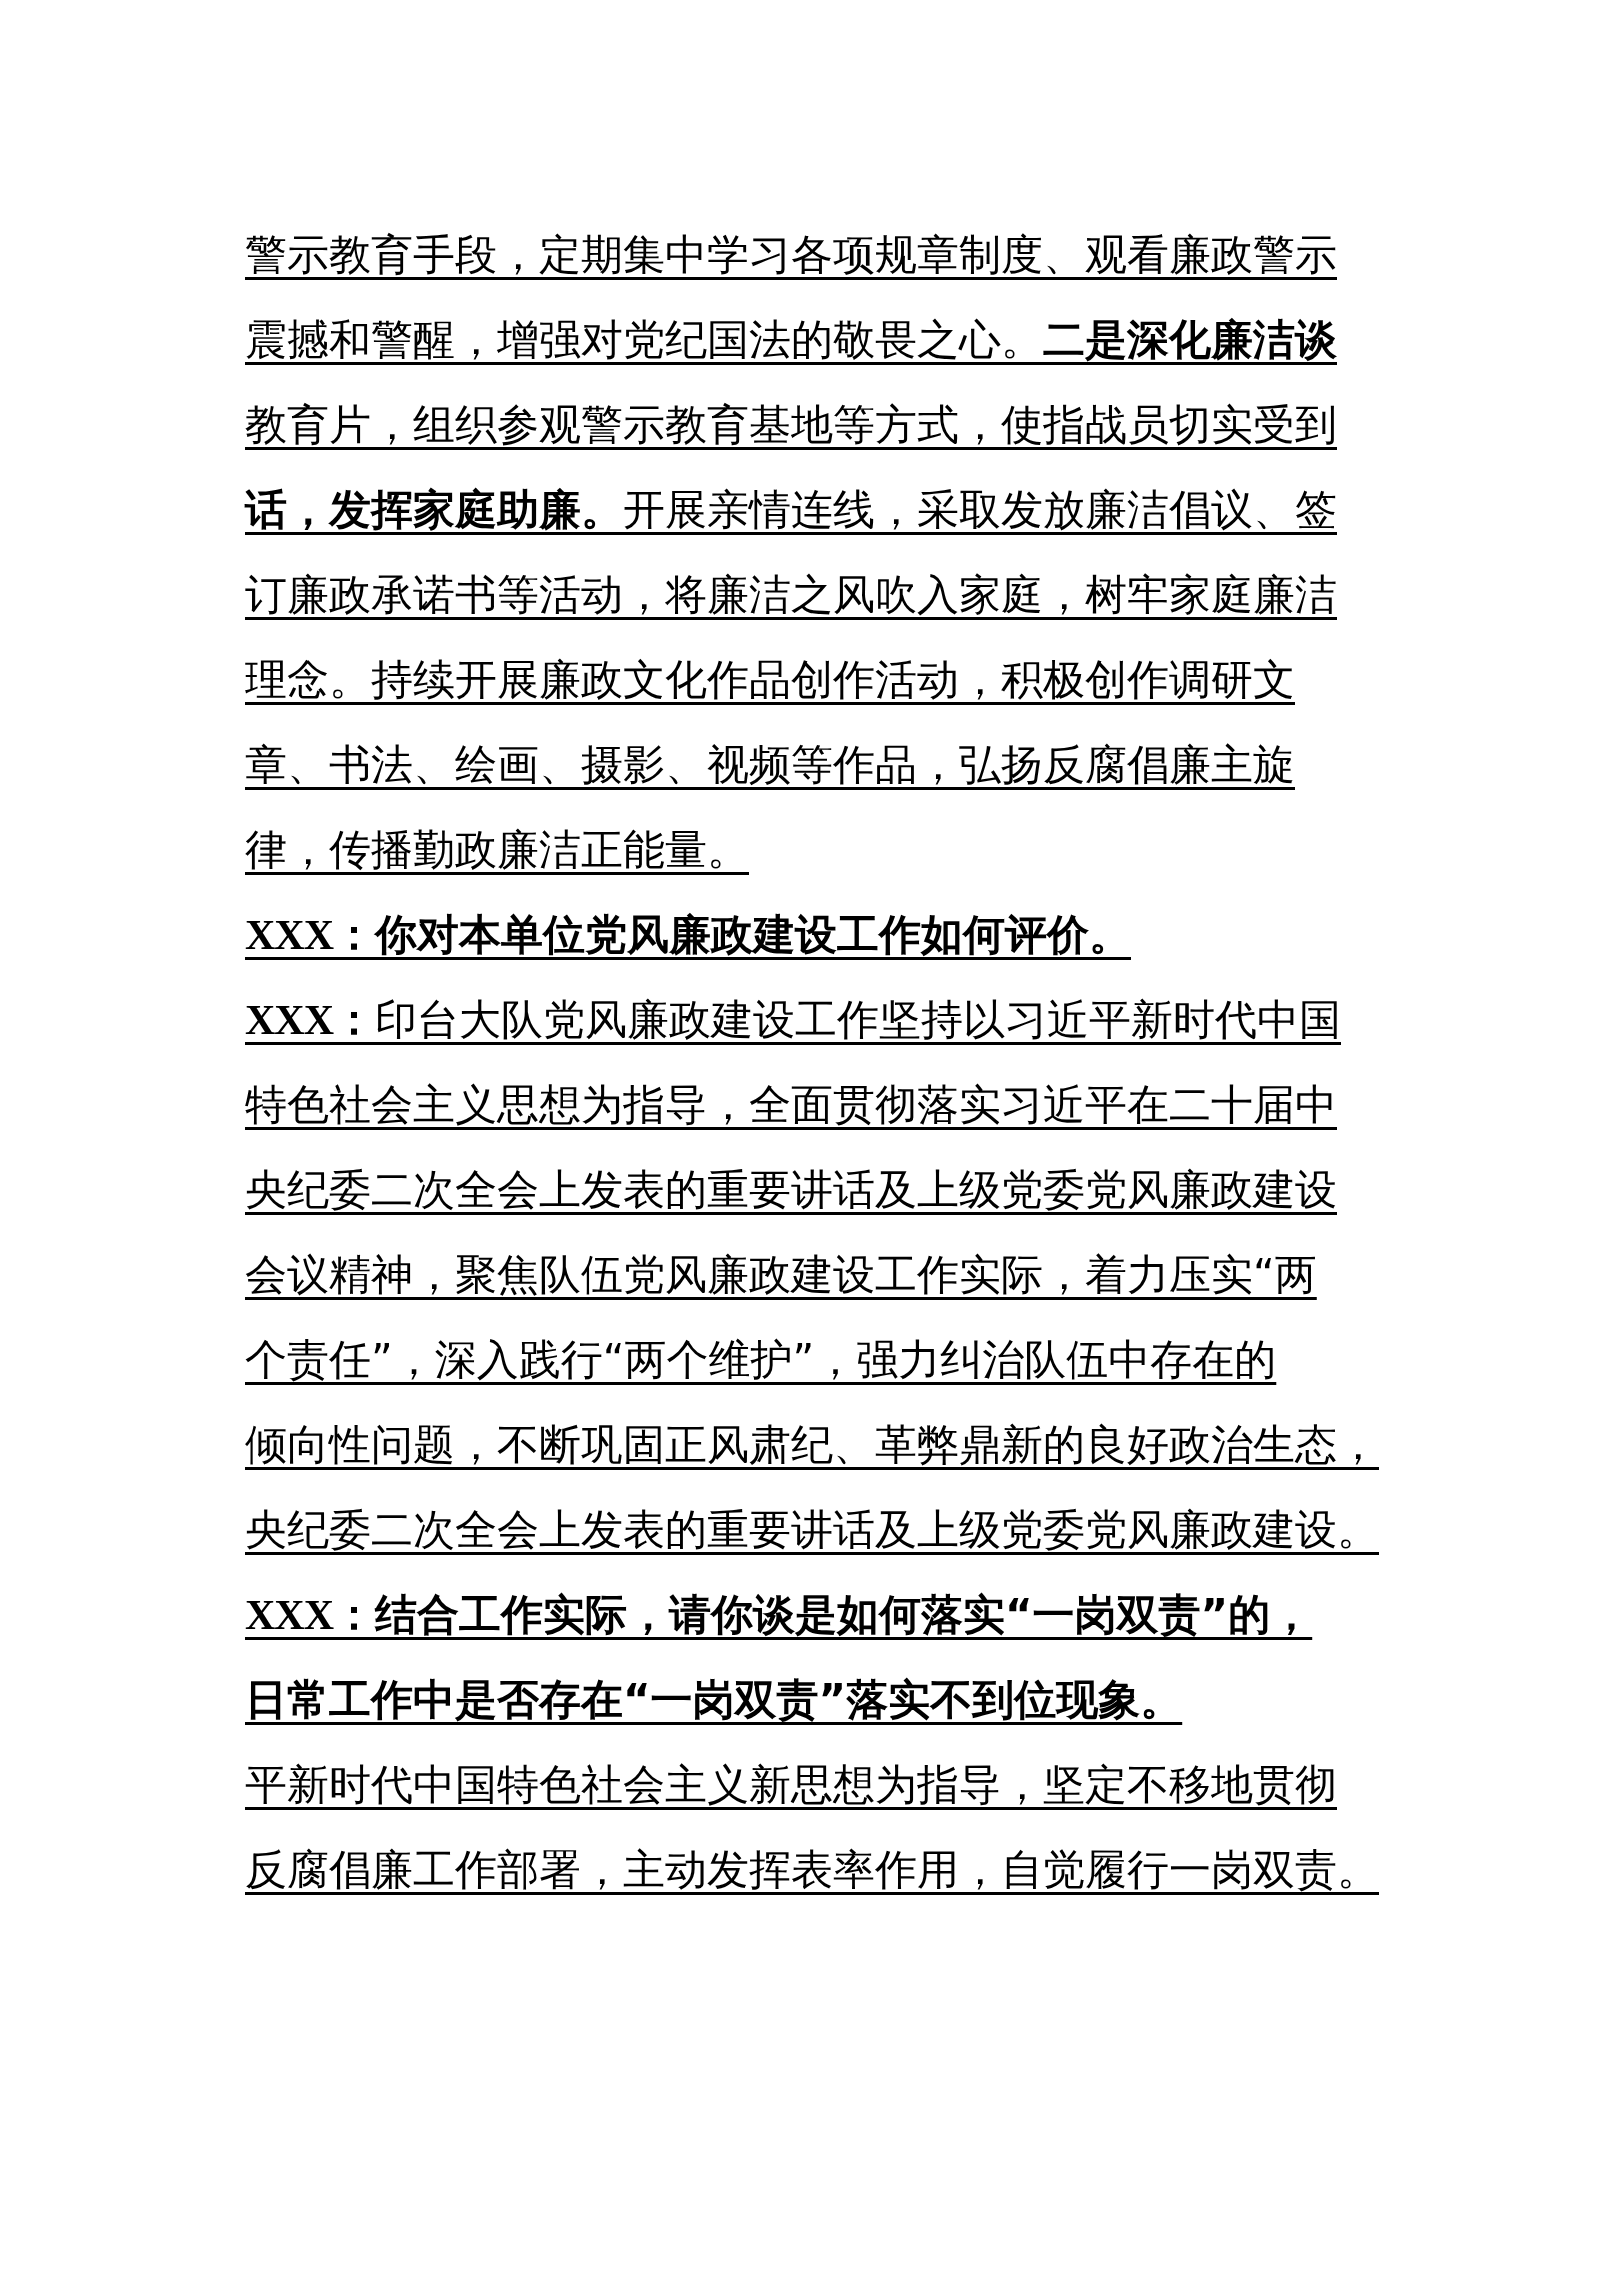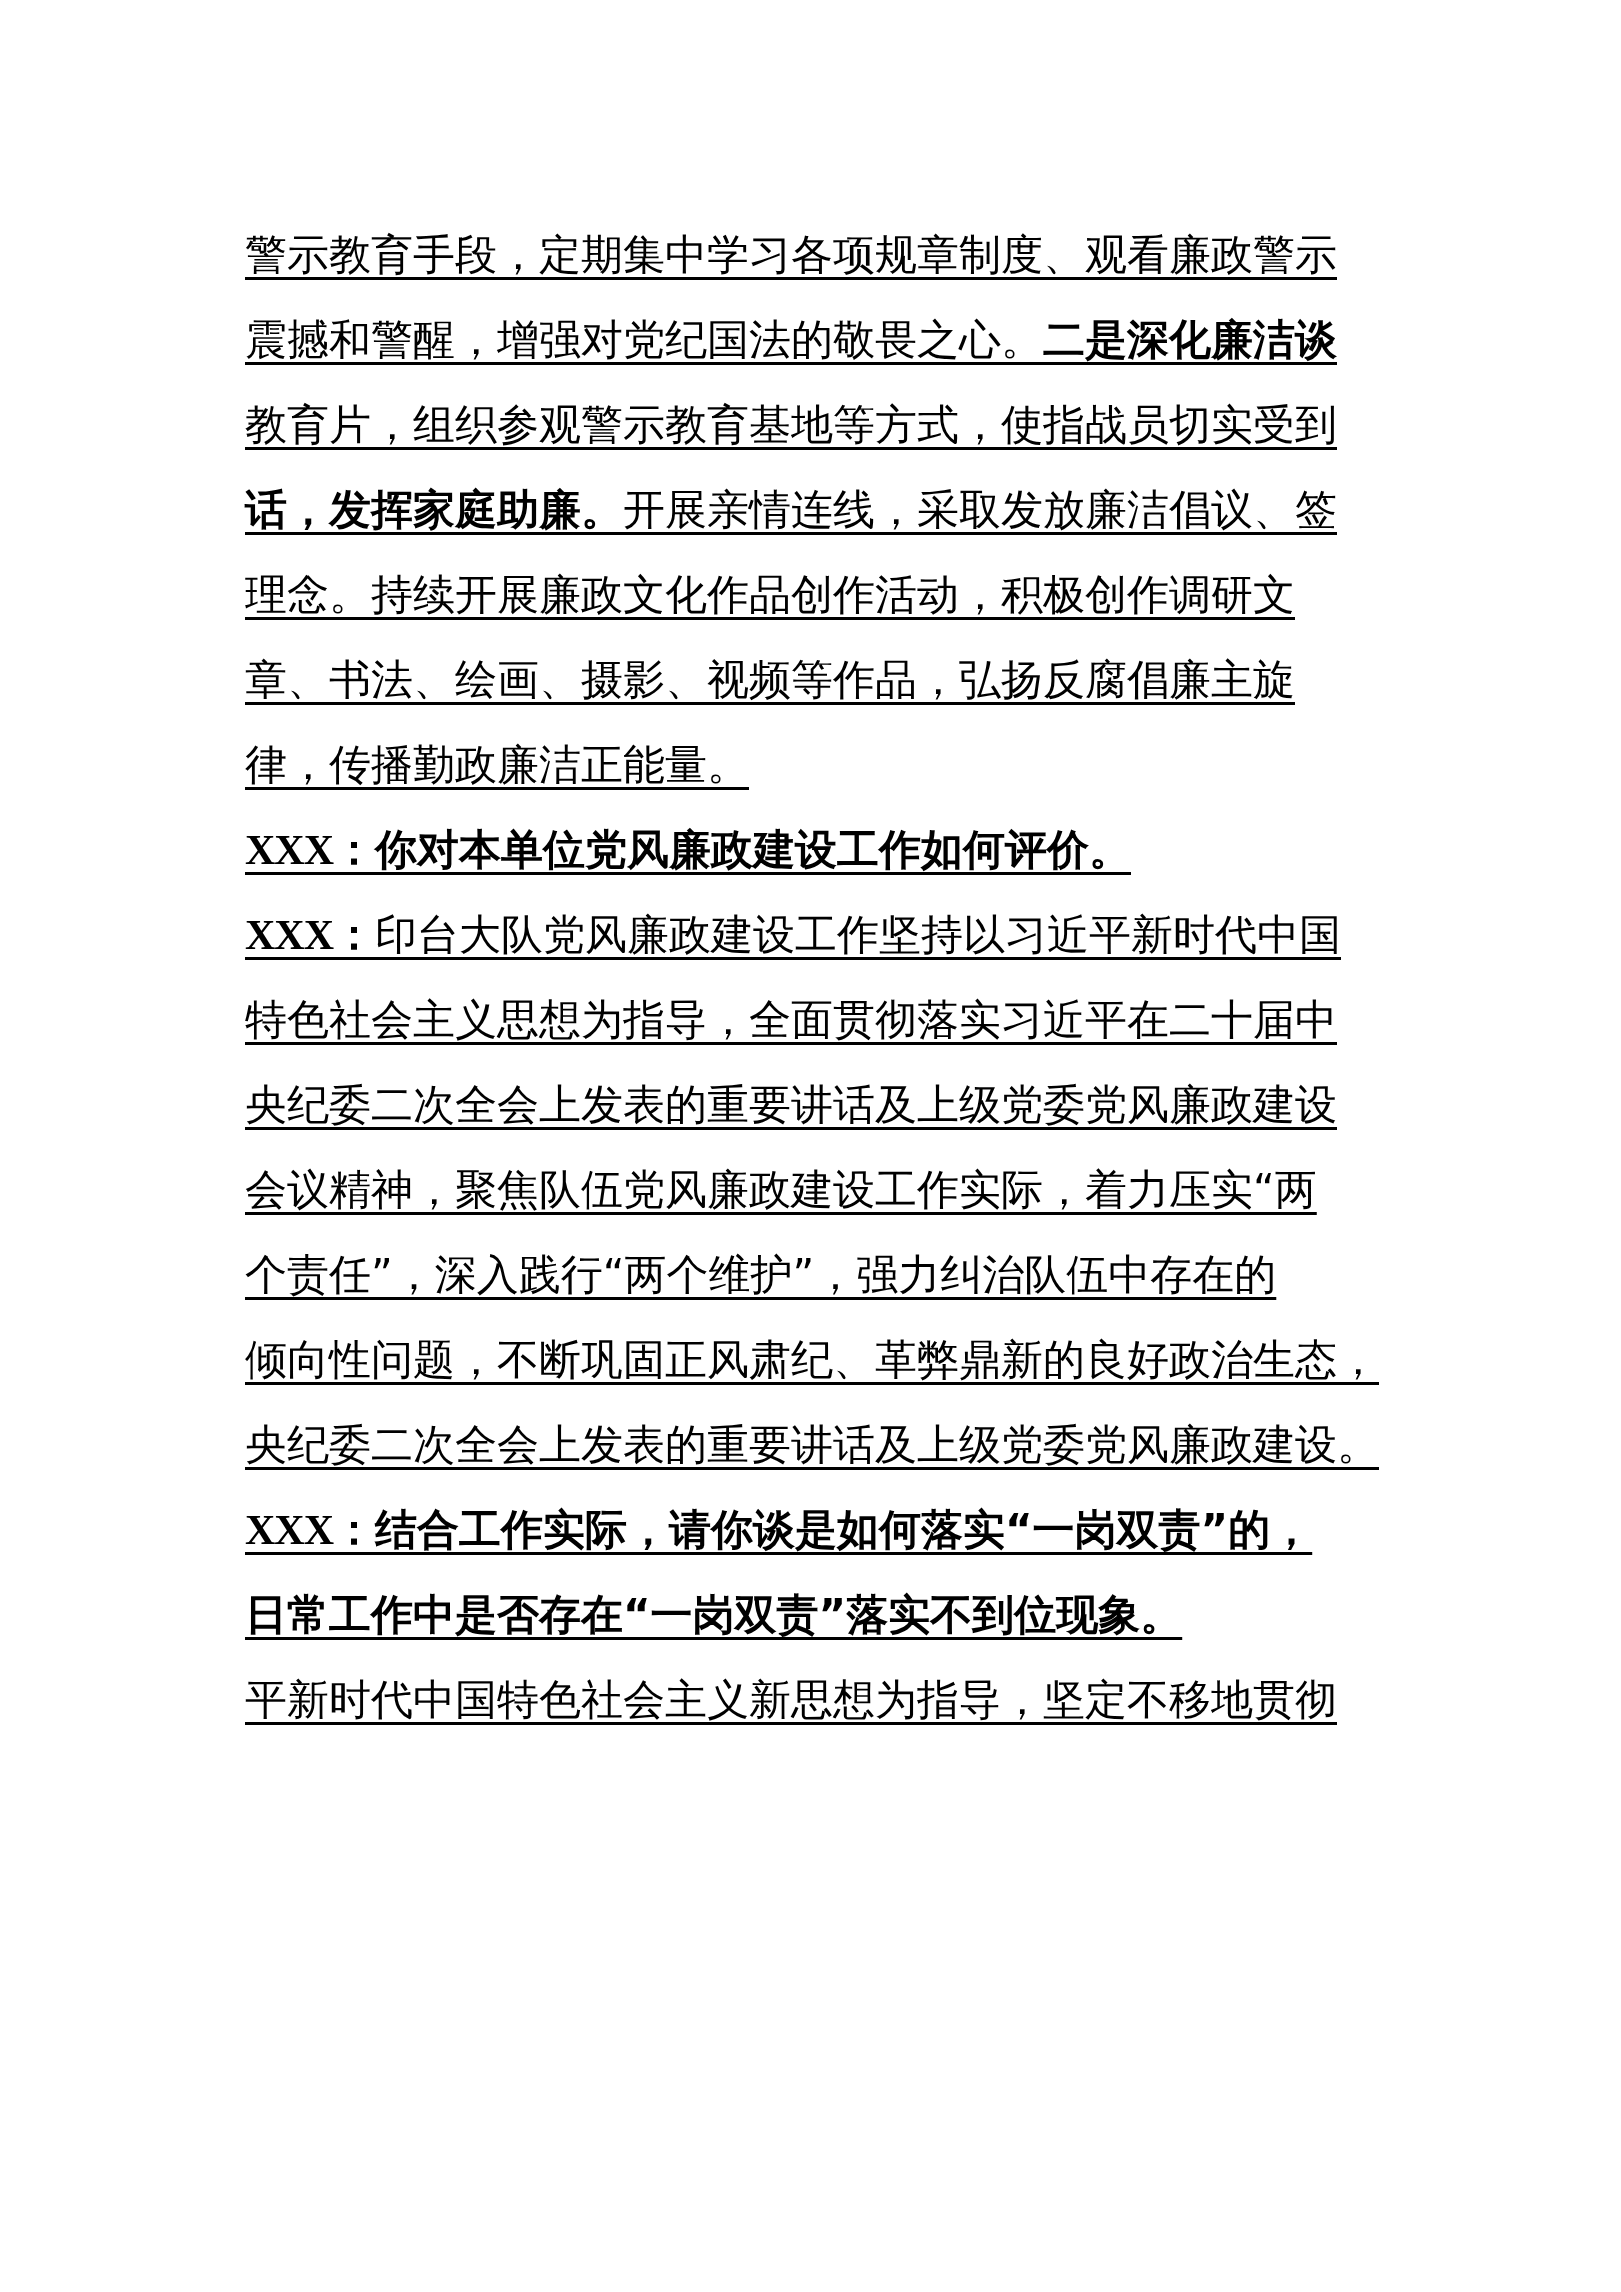--- a/index.html
+++ b/index.html
@@ -24,28 +24,30 @@
   .pad { display: inline-block; }
 </style>
 </head>
 <body>
 
 <div class="page">
   <div class="line"><span class="u"><span>警示教育手段，定期集中学习各项规章制度、观看廉政警示</span></span></div>
   <div class="line"><span class="u"><span>震撼和警醒，增强对党纪国法的敬畏之心。</span><span class="b">二是深化廉洁谈</span></span></div>
   <div class="line"><span class="u"><span>教育片，组织参观警示教育基地等方式，使指战员切实受到</span></span></div>
   <div class="line"><span class="u"><span class="b">话，发挥家庭助廉。</span><span>开展亲情连线，采取发放廉洁倡议、签</span></span></div>
+  <div class="line"><span class="u"><span>订廉政承诺书等活动，将廉洁之风吹入家庭，树牢家庭廉洁</span></span></div>
   <div class="line"><span class="u"><span>理念。持续开展廉政文化作品创作活动，积极创作调研文</span></span></div>
   <div class="line"><span class="u"><span>章、书法、绘画、摄影、视频等作品，弘扬反腐倡廉主旋</span></span></div>
   <div class="line"><span class="u"><span>律，传播勤政廉洁正能量。</span><span class="pad" style="width:19.6px"></span></span></div>
   <div class="line"><span class="u"><span class="xxx">XXX</span><span class="b">：你对本单位党风廉政建设工作如何评价。</span><span class="pad" style="width:108px"></span></span></div>
   <div class="line"><span class="u"><span class="xxx">XXX</span><span class="b">：</span><span>印台大队党风廉政建设工作坚持以习近平新时代中国</span></span></div>
   <div class="line"><span class="u"><span>特色社会主义思想为指导，全面贯彻落实习近平在二十届中</span></span></div>
   <div class="line"><span class="u"><span>央纪委二次全会上发表的重要讲话及上级党委党风廉政建设</span></span></div>
   <div class="line"><span class="u"><span>会议精神，聚焦队伍党风廉政建设工作实际，着力压实“两</span></span></div>
   <div class="line"><span class="u"><span>个责任”，深入践行“两个维护”，强力纠治队伍中存在的</span></span></div>
   <div class="line"><span class="u"><span>倾向性问题，不断巩固正风肃纪、革弊鼎新的良好政治生态，</span></span></div>
   <div class="line"><span class="u"><span>央纪委二次全会上发表的重要讲话及上级党委党风廉政建设。</span></span></div>
   <div class="line"><span class="u"><span class="xxx">XXX</span><span class="b">：结合工作实际，请你谈是如何落实“一岗双责”的，</span></span></div>
   <div class="line"><span class="u"><span class="b">日常工作中是否存在“一岗双责”落实不到位现象。</span><span class="pad" style="width:59px"></span></span></div>
   <div class="line"><span class="u"><span>平新时代中国特色社会主义新思想为指导，坚定不移地贯彻</span></span></div>
+  <div class="line"><span class="u"><span>反腐倡廉工作部署，主动发挥表率作用，自觉履行一岗双责。</span></span></div>
 </div>
 
 
 </body></html>

